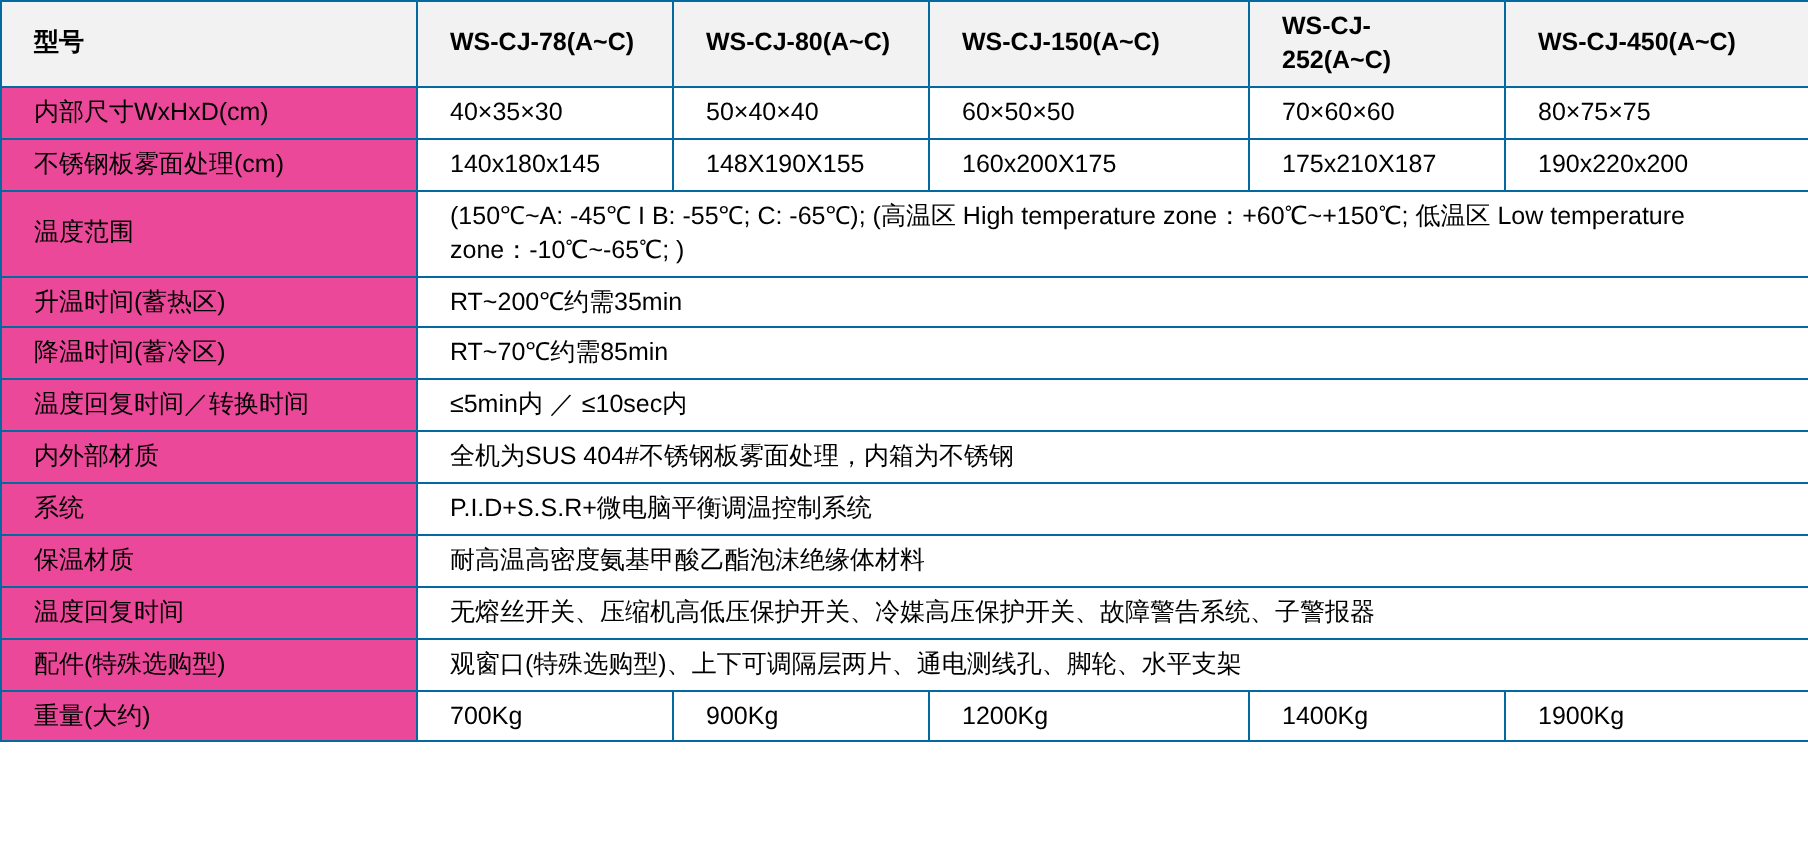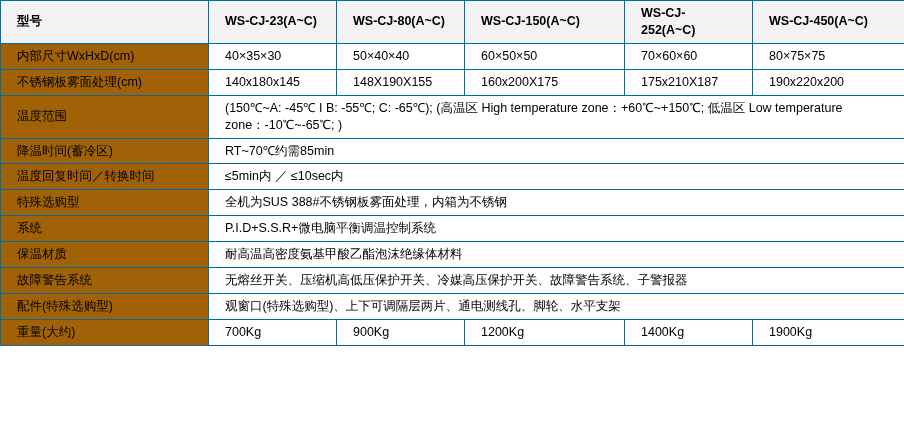--- a/index.html
+++ b/index.html
@@ -23,21 +23,21 @@
   }
   #spec-table td {
     border: 1px solid #0369a1;
     padding: 4px 16px;
     vertical-align: middle;
     line-height: 1.35;
     word-wrap: break-word;
   }
   .label-cell {
     width: 208px;
-    background: #a16207;
+    background: #ec4899;
   }
   .hdr-row td {
     font-weight: bold;
     background: #f2f2f2;
   }
   .hdr-row td.label-cell {
     background: #f2f2f2;
   }
   .col-a { width: 128px; }
   .col-b { width: 128px; }
@@ -60,21 +60,21 @@
     <col class="label-cell">
     <col class="col-a">
     <col class="col-b">
     <col class="col-c">
     <col class="col-d">
     <col class="col-e">
   </colgroup>
   <tbody>
     <tr class="hdr-row">
       <td class="label-cell">型号</td>
-      <td>WS-CJ-23(A~C)</td>
+      <td>WS-CJ-78(A~C)</td>
       <td>WS-CJ-80(A~C)</td>
       <td>WS-CJ-150(A~C)</td>
       <td>WS-CJ-252(A~C)</td>
       <td>WS-CJ-450(A~C)</td>
     </tr>
 
     <tr>
       <td class="label-cell">内部尺寸WxHxD(cm)</td>
       <td>40×35×30</td>
       <td>50×40×40</td>
@@ -90,50 +90,54 @@
       <td>160x200X175</td>
       <td>175x210X187</td>
       <td>190x220x200</td>
     </tr>
 
     <tr>
       <td class="label-cell">温度范围</td>
       <td class="wrap-cell tall" colspan="5">(150℃~A:  -45℃ I  B: -55℃;  C: -65℃); (高温区  High temperature zone：+60℃~+150℃; 低温区  Low temperature zone：-10℃~-65℃; )</td>
     </tr>
 
+    <tr>
+      <td class="label-cell">升温时间(蓄热区)</td>
+      <td colspan="5">RT~200℃约需35min</td>
+    </tr>
 
     <tr>
       <td class="label-cell">降温时间(蓄冷区)</td>
       <td colspan="5">RT~70℃约需85min</td>
     </tr>
 
     <tr>
       <td class="label-cell">温度回复时间／转换时间</td>
       <td colspan="5">≤5min内 ／ ≤10sec内</td>
     </tr>
 
 
     <tr>
-      <td class="label-cell">特殊选购型</td>
-      <td colspan="5">全机为SUS 388#不锈钢板雾面处理，内箱为不锈钢</td>
+      <td class="label-cell">内外部材质</td>
+      <td colspan="5">全机为SUS 404#不锈钢板雾面处理，内箱为不锈钢</td>
     </tr>
 
     <tr>
       <td class="label-cell">系统</td>
       <td colspan="5">P.I.D+S.S.R+微电脑平衡调温控制系统</td>
     </tr>
 
     <tr>
       <td class="label-cell">保温材质</td>
       <td colspan="5">耐高温高密度氨基甲酸乙酯泡沫绝缘体材料</td>
     </tr>
 
 
     <tr>
-      <td class="label-cell">故障警告系统</td>
+      <td class="label-cell">温度回复时间</td>
       <td colspan="5">无熔丝开关、压缩机高低压保护开关、冷媒高压保护开关、故障警告系统、子警报器</td>
     </tr>
 
     <tr>
       <td class="label-cell">配件(特殊选购型)</td>
       <td colspan="5">观窗口(特殊选购型)、上下可调隔层两片、通电测线孔、脚轮、水平支架</td>
     </tr>
 
 
     <tr>

